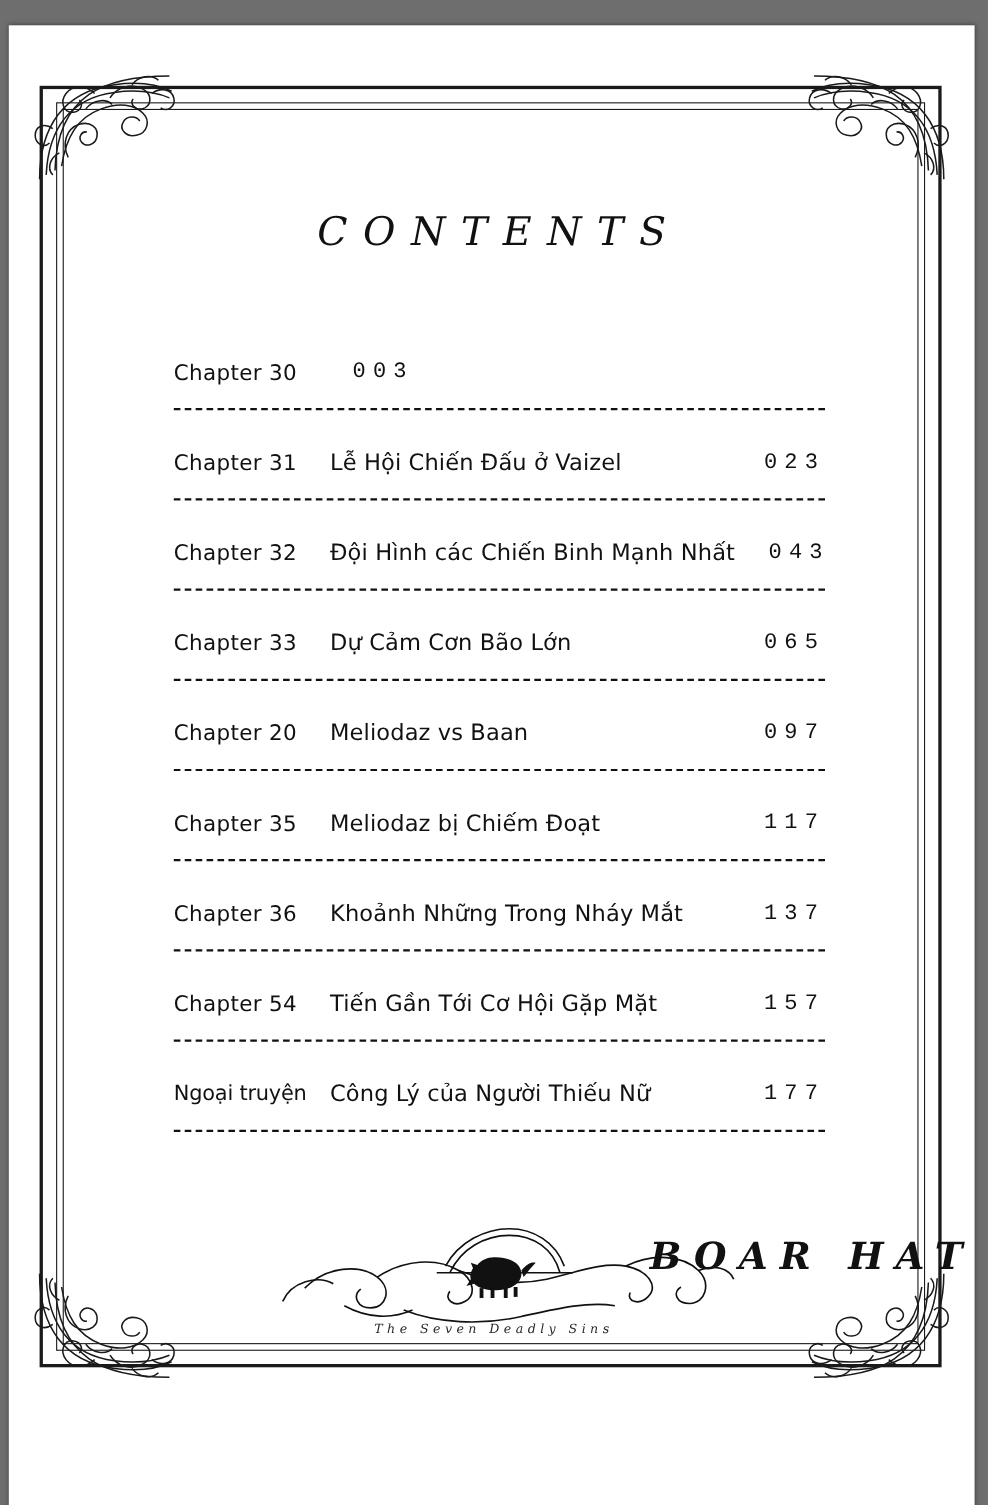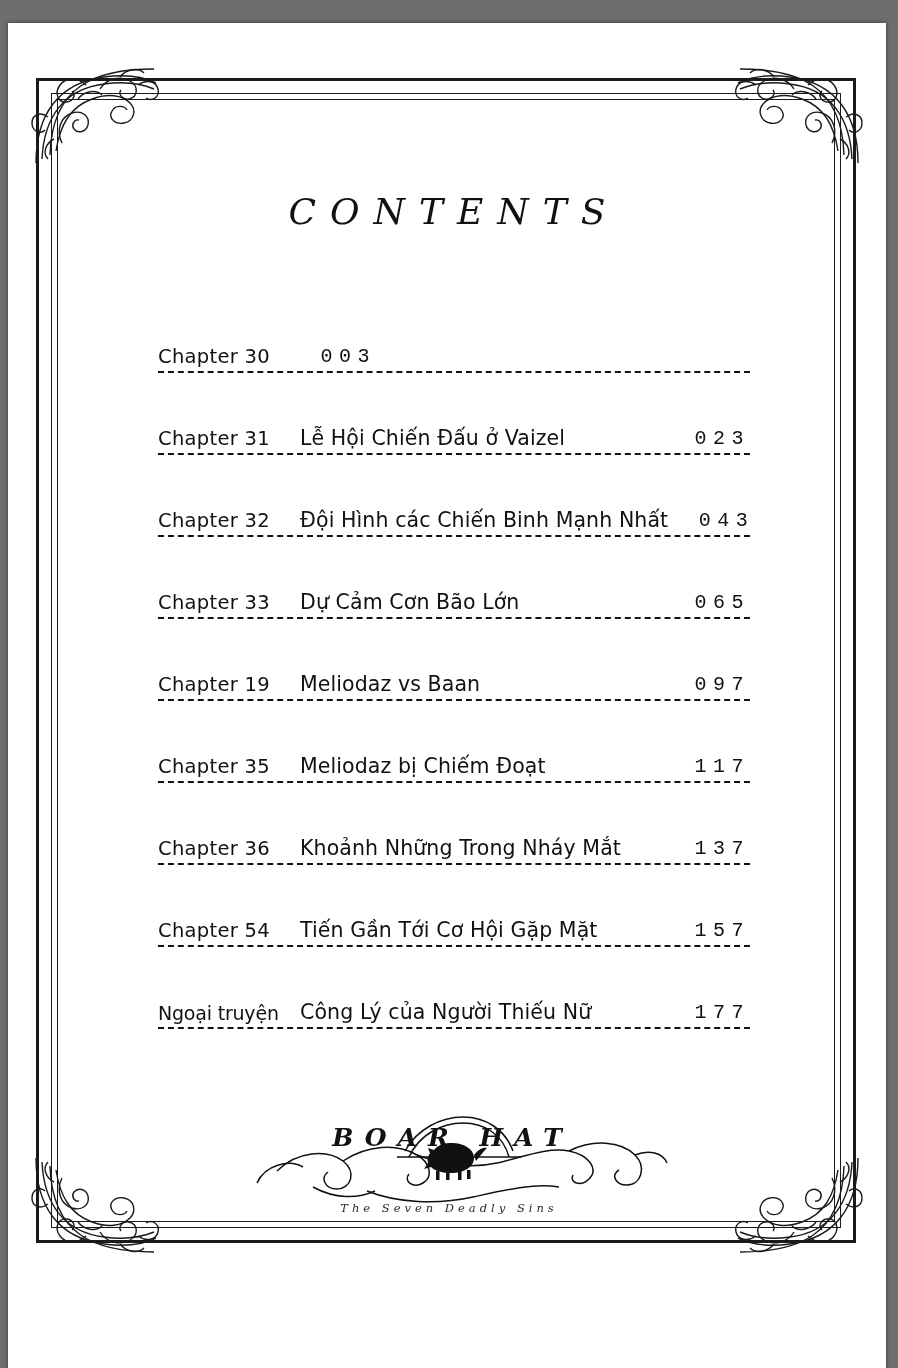--- a/index.html
+++ b/index.html
@@ -83,21 +83,21 @@
     left: 150px;
     top: 285px;
     width: 592px;
   }
   .toc-row {
     position: relative;
     height: 82px;
   }
   .toc-line {
     display: flex;
-    align-items: flex-end;
+    align-items: center;
     height: 60px;
     padding-bottom: 2px;
   }
   .chap {
     width: 132px;
     flex: 0 0 132px;
     font-family: "DejaVu Sans", sans-serif;
     font-size: 19.5px;
     color: #111;
     white-space: nowrap;
@@ -143,24 +143,25 @@
     text-align: center;
   }
   .logo svg { display: block; margin: 0 auto; }
   .logo-word {
     position: absolute;
     left: 0; right: 0;
     top: 24px;
     font-family: "DejaVu Serif", serif;
     font-style: italic;
     font-weight: bold;
-    font-size: 25px;
+    font-size: 34px;
     letter-spacing: 11px;
     color: #111;
     text-indent: 11px;
+    text-align: right;
   }
   .logo-sub {
     position: absolute;
     left: 0; right: 0;
     bottom: 4px;
     font-family: "DejaVu Serif", serif;
     font-style: italic;
     font-size: 11.5px;
     letter-spacing: 4px;
     color: #2a2a2a;
@@ -283,21 +284,21 @@
       <div class="toc-line">
         <span class="chap">Chapter 33</span>
         <span class="title">Dự Cảm Cơn Bão Lớn</span>
         <span class="pg">065</span>
       </div>
       <div class="dashes"></div>
     </div>
 
     <div class="toc-row">
       <div class="toc-line">
-        <span class="chap">Chapter 19</span>
+        <span class="chap">Chapter 20</span>
         <span class="title">Meliodaz vs Baan</span>
         <span class="pg">097</span>
       </div>
       <div class="dashes"></div>
     </div>
 
     <div class="toc-row">
       <div class="toc-line">
         <span class="chap">Chapter 35</span>
         <span class="title">Meliodaz bị Chiếm Đoạt</span>

